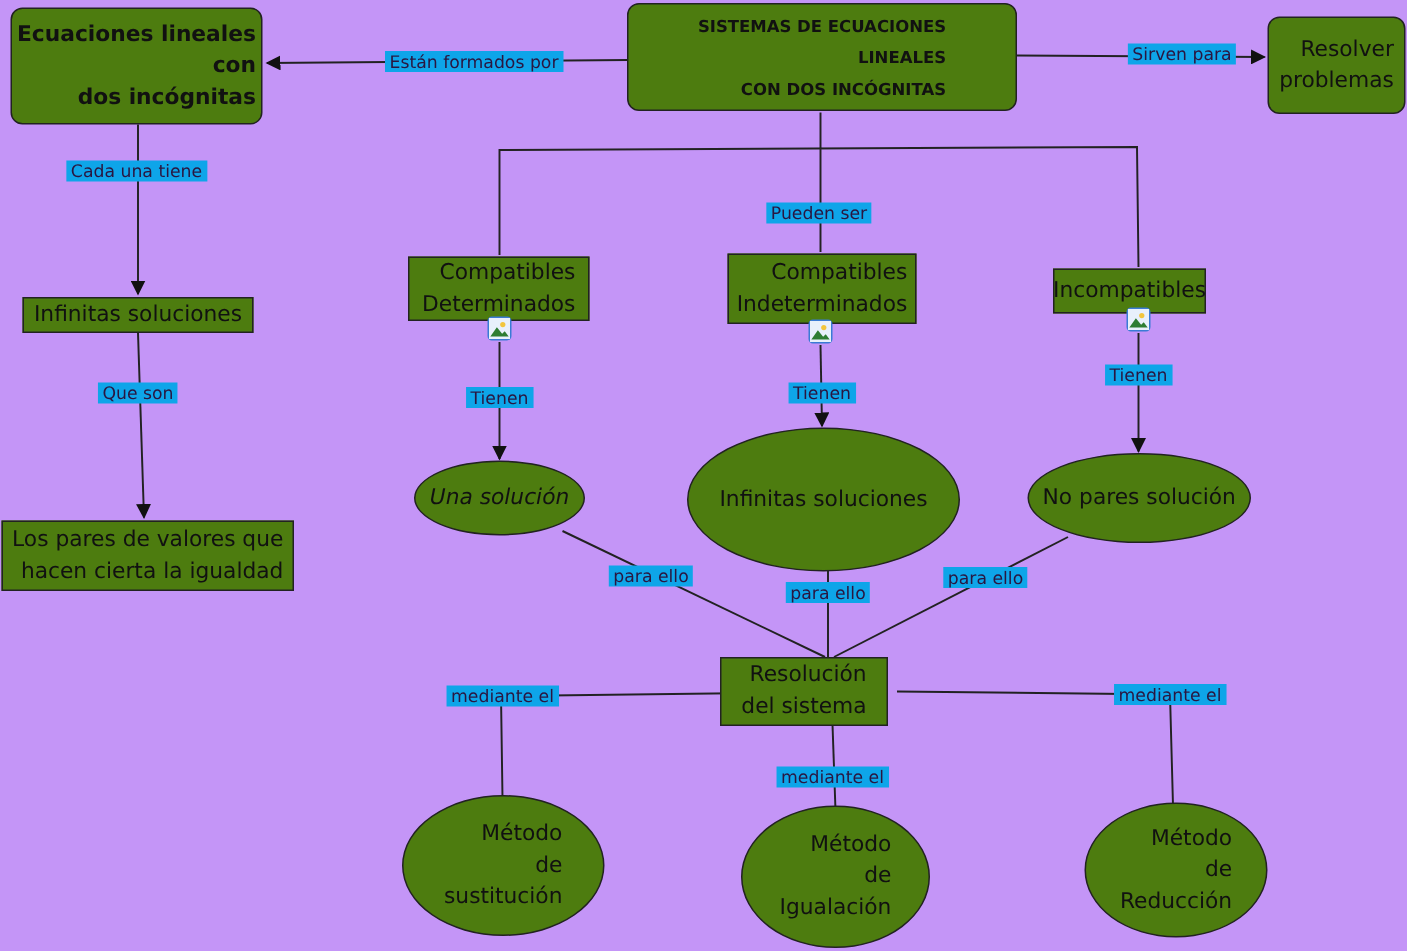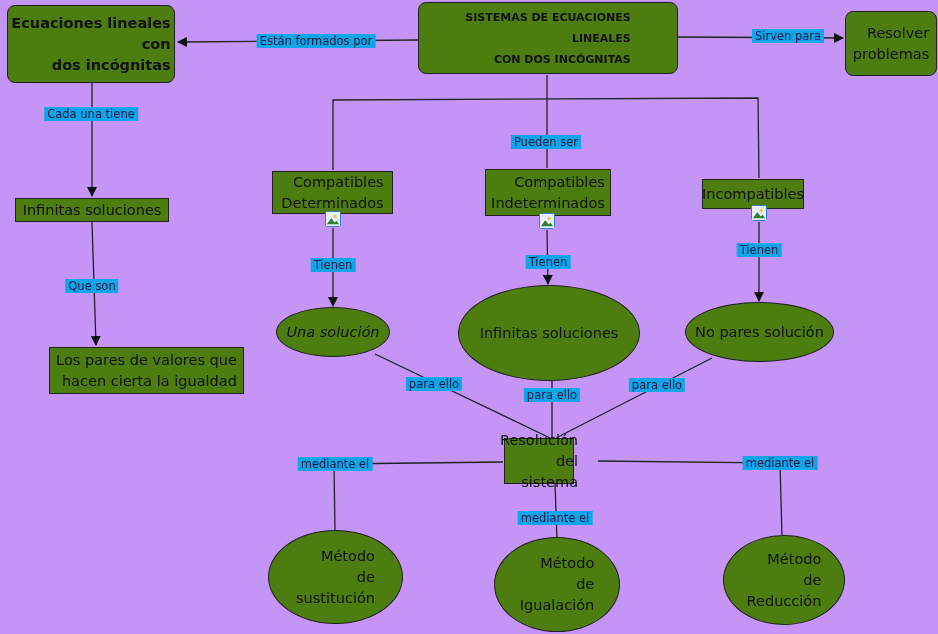--- a/index.html
+++ b/index.html
@@ -83,21 +83,21 @@
 
 <div class="node round bold" style="left:418px;top:2px;width:260px;height:72px;font-size:11px;">SISTEMAS DE ECUACIONES
 LINEALES
 CON DOS INCÓGNITAS</div>
 <div class="node round bold" style="left:7px;top:5px;width:168px;height:78px;">Ecuaciones lineales
 con
 dos incógnitas</div>
 <div class="node round" style="left:845px;top:11px;width:92px;height:65px;">Resolver
 problemas</div>
 <div class="node" style="left:15px;top:198px;width:154px;height:24px;">Infinitas soluciones</div>
-<div class="node" style="left:1px;top:347px;width:195px;height:47px;margin-left:48px;">Los pares de valores que
+<div class="node" style="left:1px;top:347px;width:195px;height:47px;">Los pares de valores que
 hacen cierta la igualdad</div>
 
 <div class="node" style="left:272px;top:171px;width:121px;height:43px;">Compatibles
 Determinados</div>
 <div class="img-icon" style="left:333px;top:211px;">
   <svg viewBox="0 0 16 16">
       <rect width="16" height="16" fill="#e8f0fb"></rect>
       <circle cx="10.5" cy="5" r="2" fill="#f2c53d"></circle>
       <path d="M1,14 L6,7 L10,12 L12,10 L15,14 z" fill="#2e7d32"></path>
     </svg>
@@ -117,37 +117,37 @@
       <rect width="16" height="16" fill="#e8f0fb"></rect>
       <circle cx="10.5" cy="5" r="2" fill="#f2c53d"></circle>
       <path d="M1,14 L6,7 L10,12 L12,10 L15,14 z" fill="#2e7d32"></path>
     </svg>
 </div>
 
 <div class="node ellipse" style="left:276px;top:307px;width:114px;height:50px;font-style:italic;">Una solución</div>
 <div class="node ellipse" style="left:458px;top:285px;width:182px;height:96px;">Infinitas soluciones</div>
 <div class="node ellipse" style="left:685px;top:302px;width:149px;height:60px;">No pares solución</div>
 
-<div class="node" style="left:504px;top:438px;width:70px;height:46px;">Resolución
+<div class="node" style="left:480px;top:438px;width:112px;height:46px;">Resolución
 del sistema</div>
 
 <div class="node ellipse" style="left:268px;top:530px;width:135px;height:94px;">Método
 de
 sustitución</div>
 <div class="node ellipse" style="left:494px;top:537px;width:126px;height:95px;">Método
 de
 Igualación</div>
 <div class="node ellipse" style="left:723px;top:535px;width:122px;height:90px;">Método
 de
 Reducción</div>
 
 <span class="label" style="left:316px;top:41px;">Están formados por</span>
 <span class="label" style="left:754px;top:36px;margin-left:34px;">Sirven para</span>
 <span class="label" style="left:91px;top:114px;">Cada una tiene</span>
-<span class="label" style="left:92px;top:286px;">Que son</span>
+<span class="label" style="left:92px;top:262px;">Que son</span>
 <span class="label" style="left:546px;top:99px;margin-top:43px;">Pueden ser</span>
 <span class="label" style="left:333px;top:265px;">Tienen</span>
 <span class="label" style="left:548px;top:262px;">Tienen</span>
 <span class="label" style="left:759px;top:250px;">Tienen</span>
 <span class="label" style="left:434px;top:384px;">para ello</span>
 <span class="label" style="left:552px;top:395px;">para ello</span>
 <span class="label" style="left:657px;top:385px;">para ello</span>
 <span class="label" style="left:335px;top:464px;">mediante el</span>
 <span class="label" style="left:555px;top:518px;">mediante el</span>
 <span class="label" style="left:780px;top:463px;">mediante el</span>

